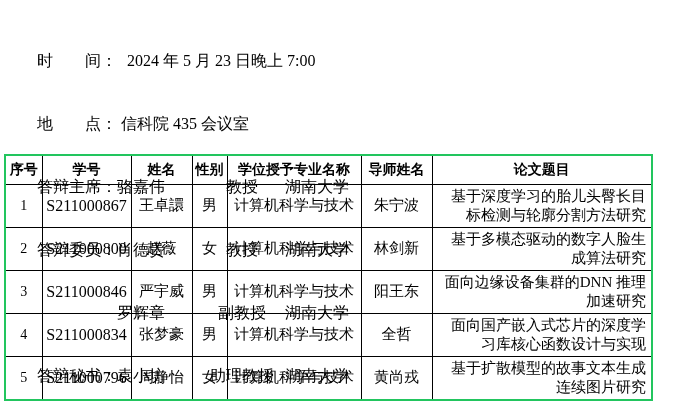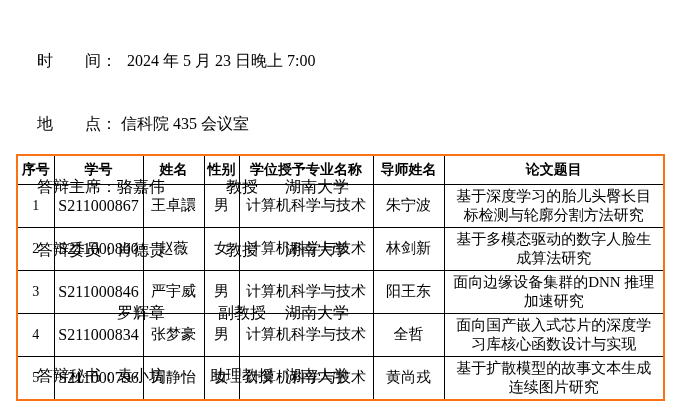--- a/index.html
+++ b/index.html
@@ -24,41 +24,41 @@
   .line { height:21px; }
   .lbl { display:inline-block; width:80px; }
   .c1  { display:inline-block; width:82px; }
   .c2  { display:inline-block; width:86px;text-align:center; }
   .v-time  { padding-left:10px; }
   .v-place { padding-left:4px; }
 
   
   table.defense {
     position:absolute;
-    left:16px; top:154px;
+    left:4px; top:154px;
     width:647px;
     border-collapse:collapse;
     table-layout:fixed;
-    border:2px solid #f97316;
+    border:2px solid #22c55e;
     font-size:15px;
   }
   .defense th, .defense td {
     border:1px solid #000;
     text-align:center;
     vertical-align:middle;
     padding:0;
     overflow:hidden;
   }
   .defense thead tr { height:29px; }
   .defense tbody tr { height:42px; }
   .defense th { font-size:14px; font-weight:bold; }
   .defense td:nth-child(1) { font-size:14px; }
   .defense td:nth-child(2) { font-size:16px; }
   .defense td:last-child {
-    text-align:center;
+    text-align:right;
     padding:2px 5px;
     line-height:19px;
   }
   col.c-idx   { width:37px; }
   col.c-sid   { width:89px; }
   col.c-name  { width:61px; }
   col.c-sex   { width:35px; }
   col.c-major { width:134px; }
   col.c-sup   { width:71px; }
   col.c-title { width:220px; }

